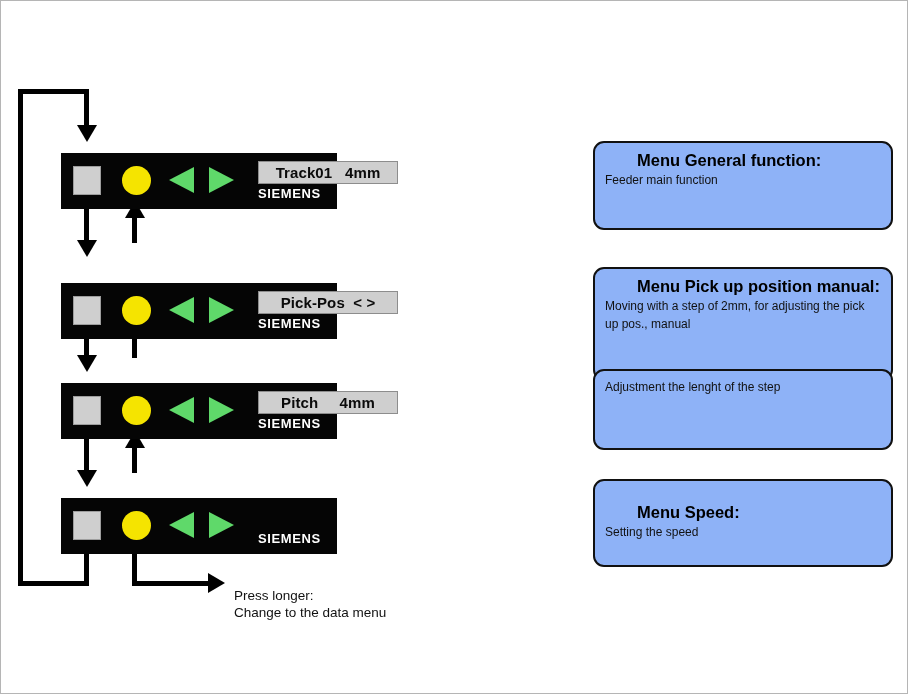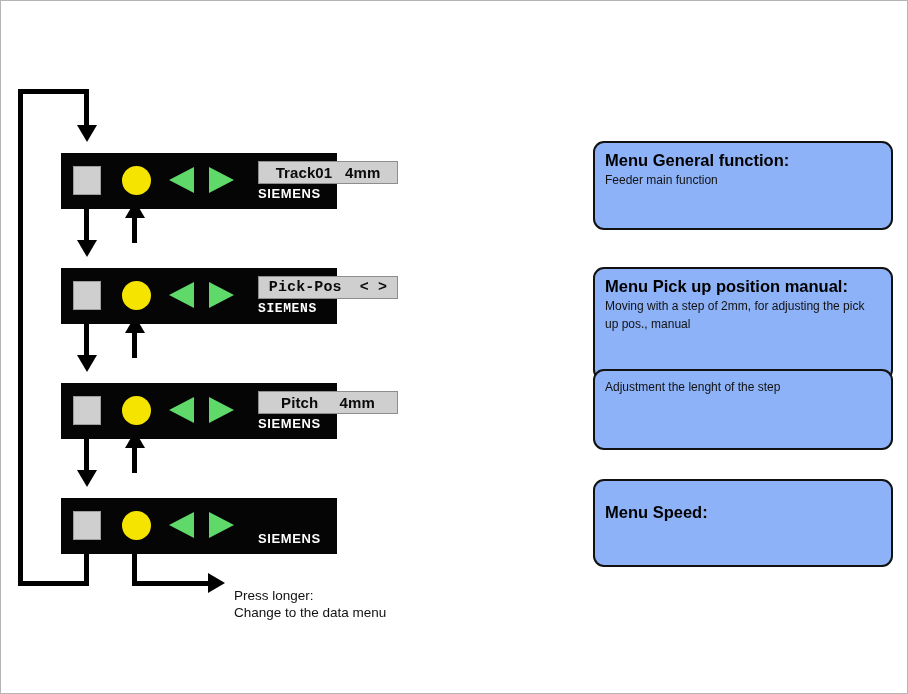--- a/index.html
+++ b/index.html
@@ -131,20 +131,21 @@
     box-sizing:border-box;
     padding:7px 10px 6px 10px;
     z-index:5;
   }
   .callout .ttl{
     color:#000000;
     font-size:16.5px;
     font-weight:700;
     line-height:20px;
     margin-bottom:1px;
+    margin-left:32px;
   }
   .callout .bdy{
     color:#111111;
     font-size:12px;
     line-height:18px;
   }
 </style>
 </head>
 <body>
 
@@ -180,21 +181,21 @@
 
   <div class="panel" style="left:60px;top:152px;">
     <div class="sq"></div>
     <div class="circ"></div>
     <div class="tri tri-left"></div>
     <div class="tri tri-right"></div>
     <div class="lcd">Track01   4mm</div>
     <div class="brand">SIEMENS</div>
   </div>
 
-  <div class="panel" style="left:60px;top:267px;font-family:Liberation Mono, monospace;">
+  <div class="panel" style="left:60px;top:282px;">
     <div class="sq"></div>
     <div class="circ"></div>
     <div class="tri tri-left"></div>
     <div class="tri tri-right"></div>
     <div class="lcd">Pick-Pos  &lt; &gt;</div>
     <div class="brand">SIEMENS</div>
   </div>
 
   <div class="panel" style="left:60px;top:382px;">
     <div class="sq"></div>
@@ -227,15 +228,16 @@
     <div class="ttl">Menu Pick up position manual:</div>
     <div class="bdy">Moving with a step of 2mm, for adjusting the pick up pos., manual</div>
   </div>
 
   <div class="callout" style="top:368px;height:81px;">
     <div class="bdy">Adjustment the lenght of the step</div>
   </div>
 
   <div class="callout" style="top:478px;height:88px;">
     <div class="ttl" style="padding-top:14px;">Menu  Speed:</div>
+    <div class="bdy">Setting the speed</div>
   </div>
 
 </div>
 
 </body></html>

